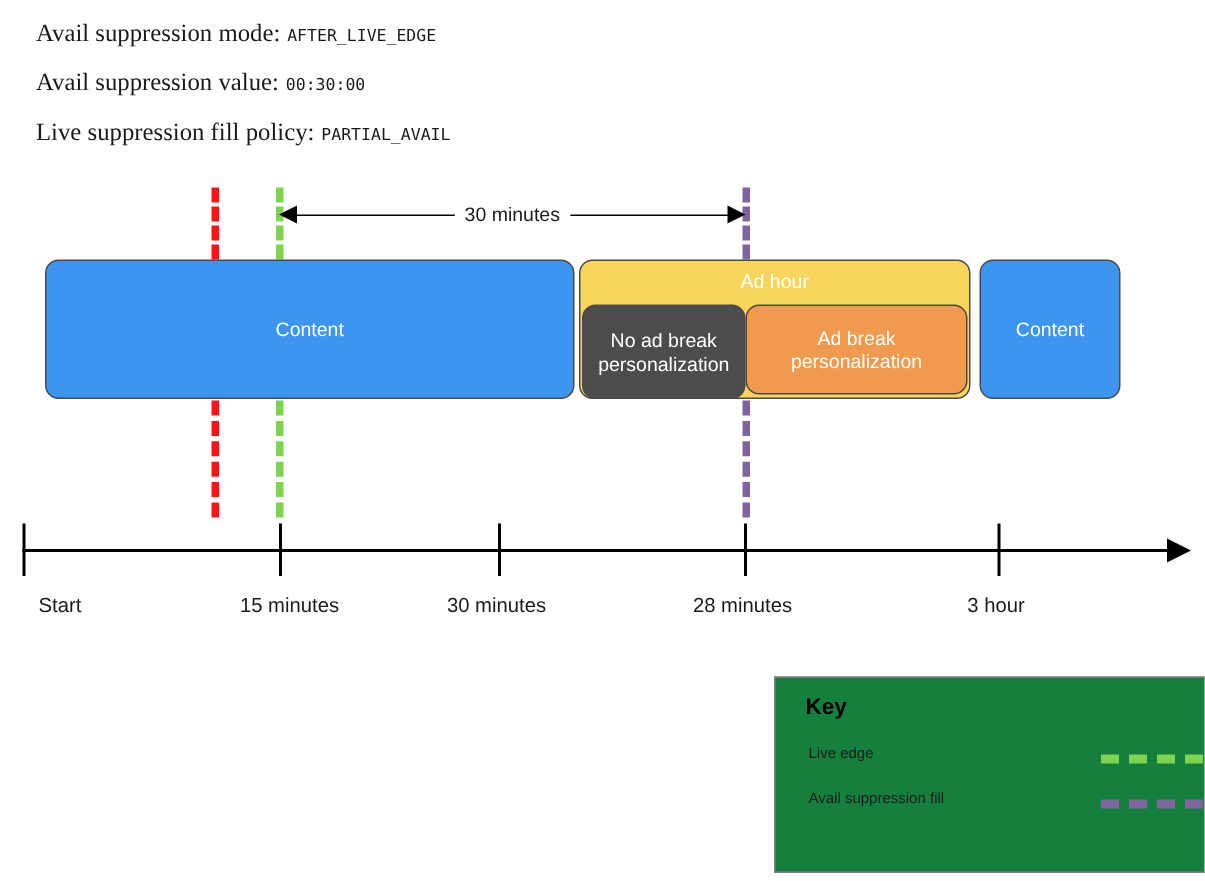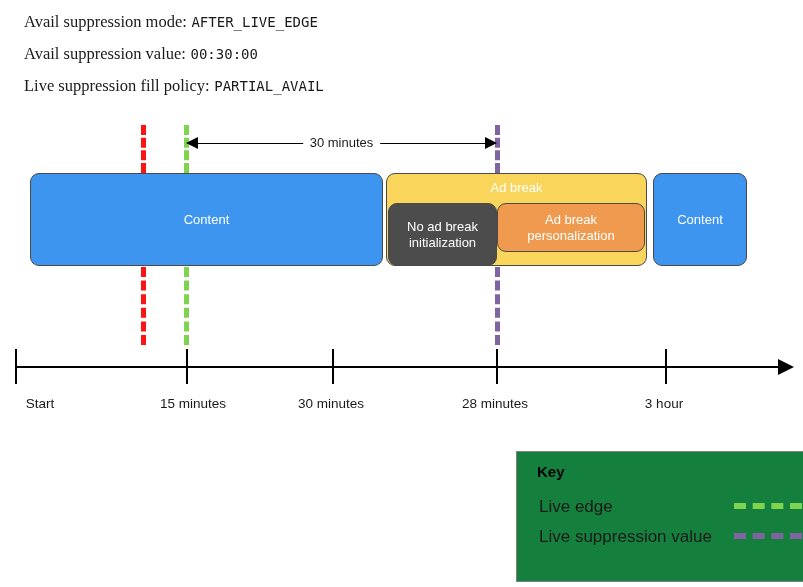--- a/index.html
+++ b/index.html
@@ -17,21 +17,21 @@
   .params{position:absolute;left:24px;top:6px;width:700px;}
   .param-line{
     font-size:16.5px;
     line-height:31px;
     white-space:nowrap;
     color:#1a1a1a;
   }
   .param-label{font-family:Liberation Serif, serif;}
   .param-value{
     font-family:"DejaVu Sans Mono",monospace;
-    font-size:14px;
+    font-size:11px;
     letter-spacing:0px;
   }
 
   
   .bar{
     position:absolute;
     box-sizing:border-box;
     border:1.4px solid #4a4a4a;
     border-radius:9px;
     color:#ffffff;
@@ -130,21 +130,21 @@
   .legend-title{
     position:absolute;
     left:20px;top:11px;
     font-size:15px;
     font-weight:bold;
     color:#000;
   }
   .legend-row{position:absolute;left:22px;width:250px;height:22px;}
   .legend-row-label{
     position:absolute;left:0;top:2px;
-    font-size:17px;
+    font-size:10px;
     white-space:nowrap;
     color:#1a1a1a;
   }
   .legend-swatch{
     position:absolute;
     left:195px;top:8px;
     width:68px;height:0;
     border-top-width:6px;
     border-top-style:dashed;
   }
@@ -183,28 +183,28 @@
     <div class="arrowhead left" style="left:0px;"></div>
     <div class="arrowhead right" style="right:0px;"></div>
     <div class="measure-label" style="left:50%;transform:translateX(-50%);">30 minutes</div>
   </div>
 
   <div class="bar bar-content" style="left:30px;top:173px;width:353px;height:93px;">
     <span>Content</span>
   </div>
 
   <div class="bar bar-adbreak" style="left:386px;top:173px;width:261px;height:93px;">
-    <span>Ad break</span>
+    <span>Ad hour</span>
   </div>
 
   <div class="bar bar-noads" style="left:388px;top:203px;width:109px;height:63px;">
-    <span>No ad break initialization</span>
-  </div>
-
-  <div class="bar bar-ads" style="left:497px;top:203px;width:148px;height:49px;text-align:center;">
+    <span>No ad break personalization</span>
+  </div>
+
+  <div class="bar bar-ads" style="left:497px;top:203px;width:148px;height:60px;text-align:center;">
     <span>Ad break personalization</span>
   </div>
 
   <div class="bar bar-content" style="left:653px;top:173px;width:94px;height:93px;">
     <span>Content</span>
   </div>
 
   <div class="axis-line" style="left:15px;top:366px;width:765px;"></div>
   <div class="axis-arrow" style="left:778px;top:359px;"></div>
 
@@ -222,19 +222,19 @@
 
   <div class="legend">
     <div class="legend-title">Key</div>
 
     <div class="legend-row" style="top:43px;">
       <div class="legend-row-label">Live edge</div>
       <div class="legend-swatch" style="border-top-color:#7ed34f;"></div>
     </div>
 
     <div class="legend-row" style="top:73px;">
-      <div class="legend-row-label">Live suppression value</div>
+      <div class="legend-row-label">Avail suppression fill</div>
       <div class="legend-swatch" style="border-top-color:#8064a2;"></div>
     </div>
 
   </div>
 
 </div>
 
 </body></html>

